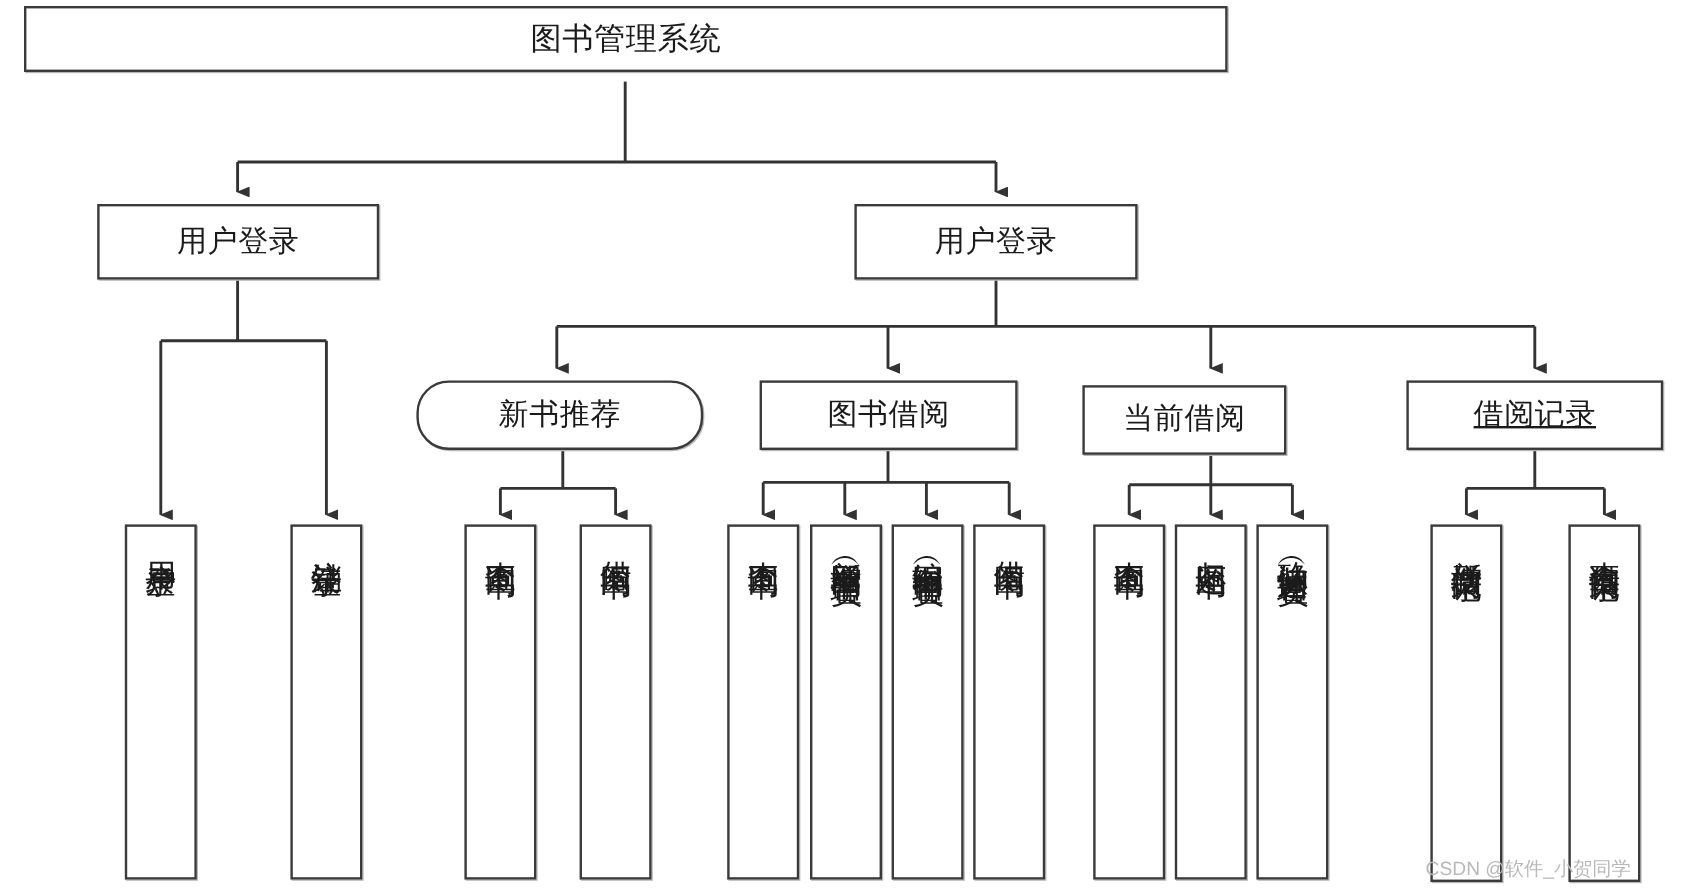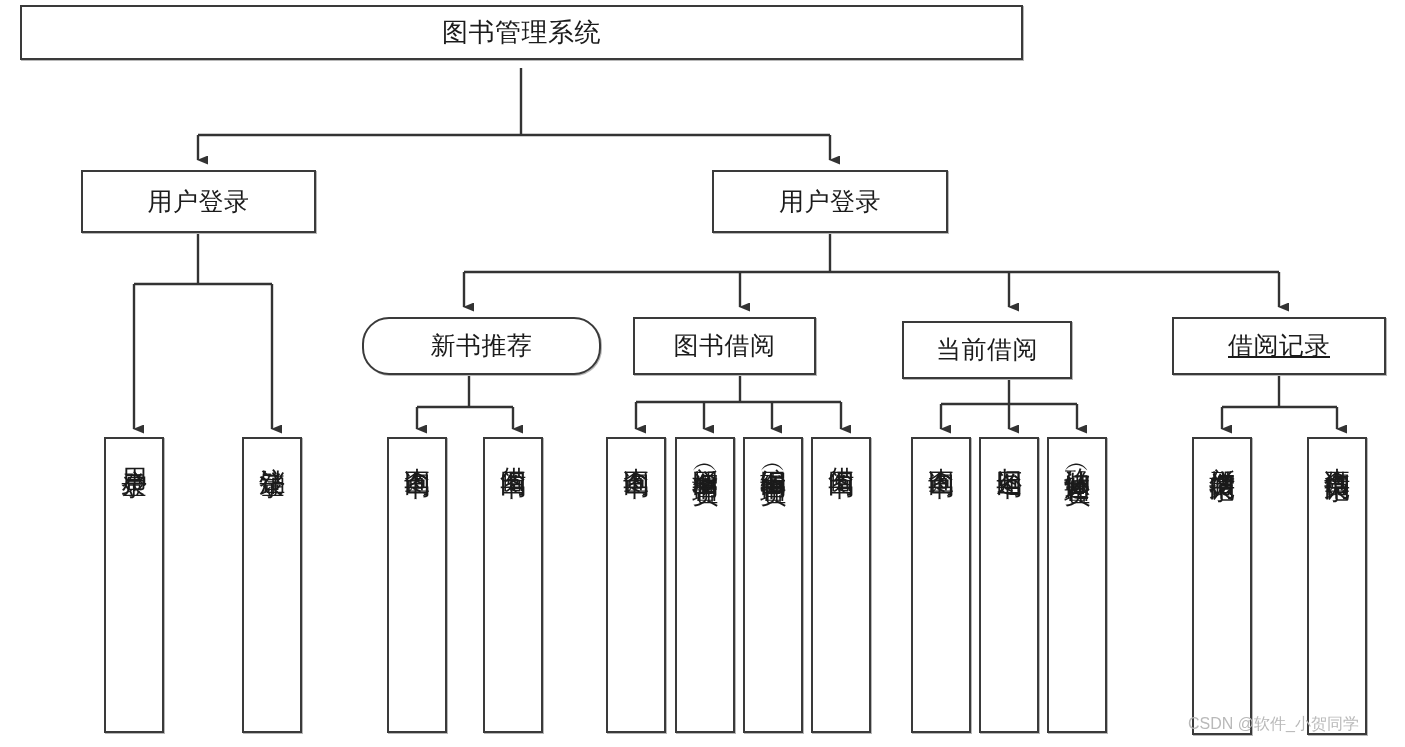--- a/index.html
+++ b/index.html
@@ -137,25 +137,25 @@
   </div>
 
   <div class="node horizontal" style="left:81px; top:170px; width:235px; height:63px;">
     <span class="node-label">用户登录</span>
   </div>
 
   <div class="node horizontal" style="left:712px; top:170px; width:236px; height:63px;">
     <span class="node-label">用户登录</span>
   </div>
 
-  <div class="node horizontal" style="left:362px; top:317px; width:239px; height:58px;border-radius:27px;">
+  <div class="node horizontal" style="left:347px; top:317px; width:239px; height:58px;border-radius:27px;">
     <span class="node-label">新书推荐</span>
   </div>
 
-  <div class="node horizontal" style="left:633px; top:317px; width:183px; height:58px;">
+  <div class="node horizontal" style="left:633px; top:317px; width:215px; height:58px;">
     <span class="node-label">图书借阅</span>
   </div>
 
   <div class="node horizontal" style="left:902px; top:321px; width:170px; height:58px;">
     <span class="node-label">当前借阅</span>
   </div>
 
   <div class="node horizontal" style="left:1172px; top:317px; width:214px; height:58px;text-decoration:underline;">
     <span class="node-label">借阅记录</span>
   </div>

